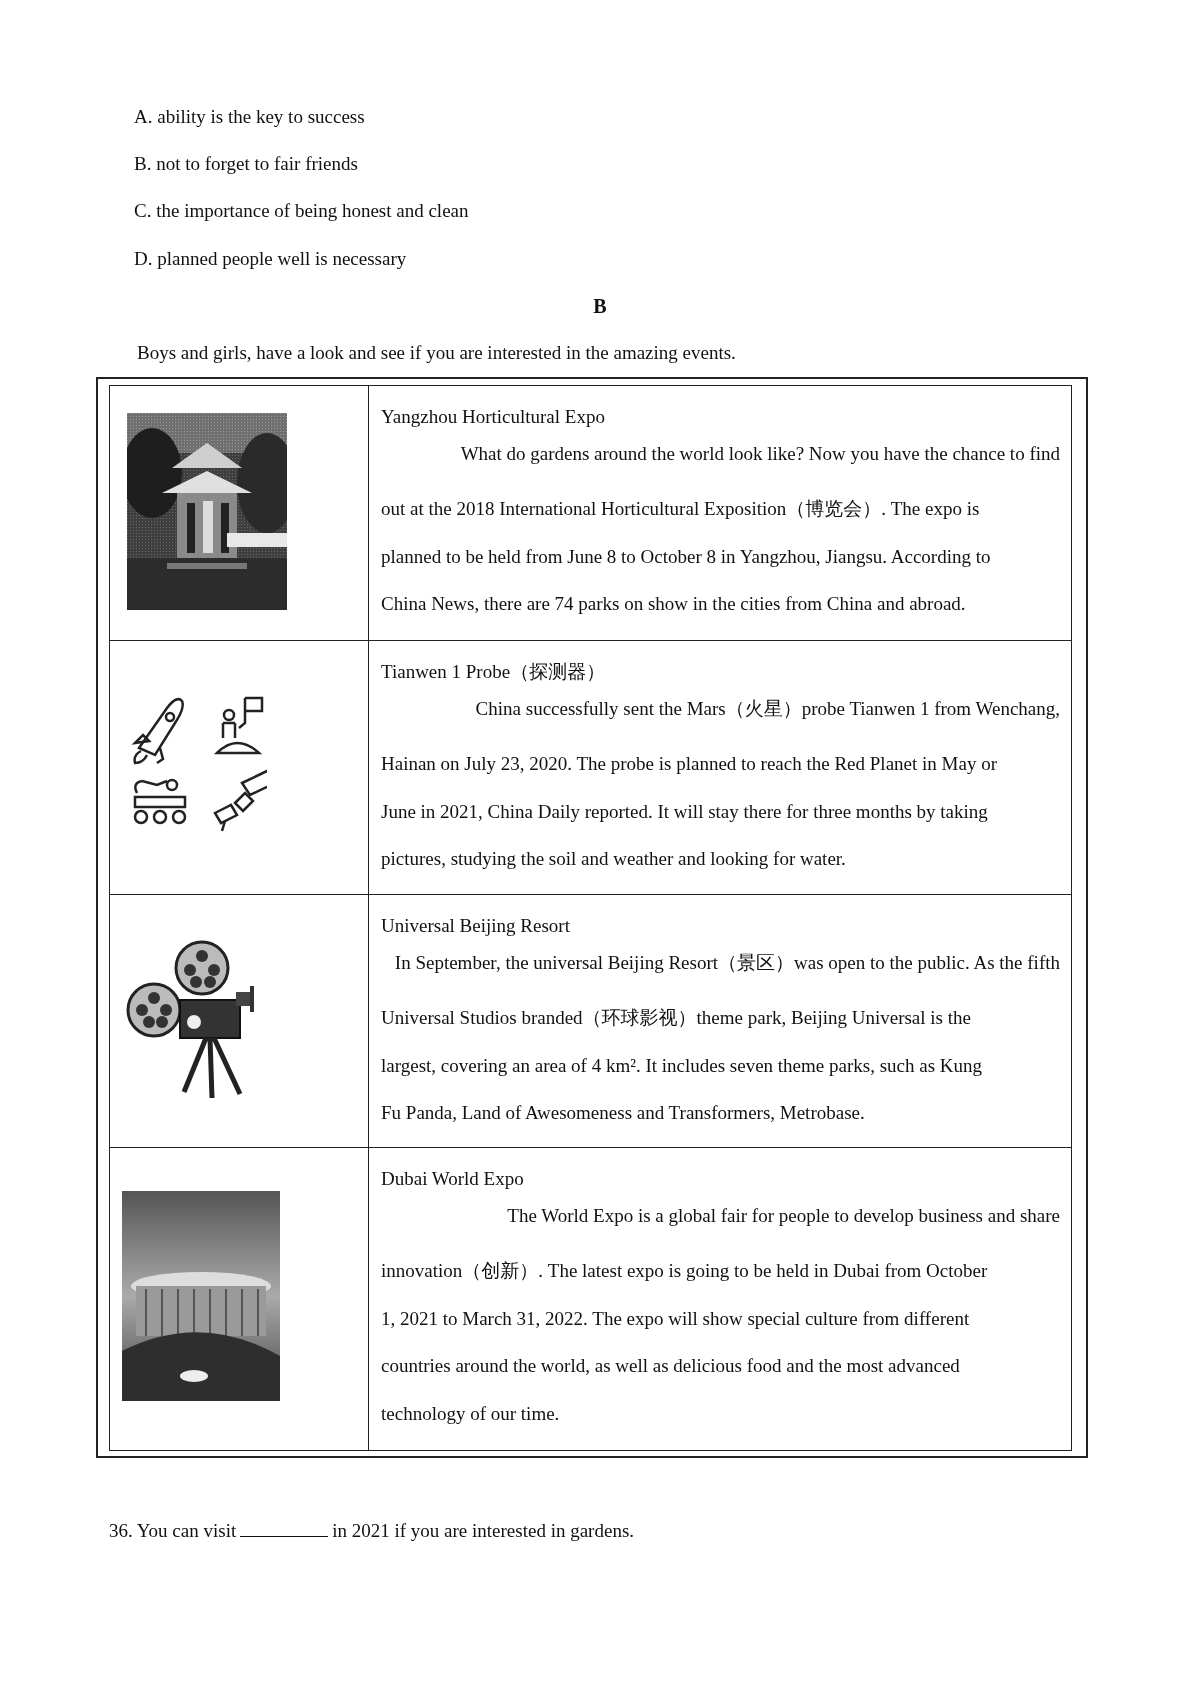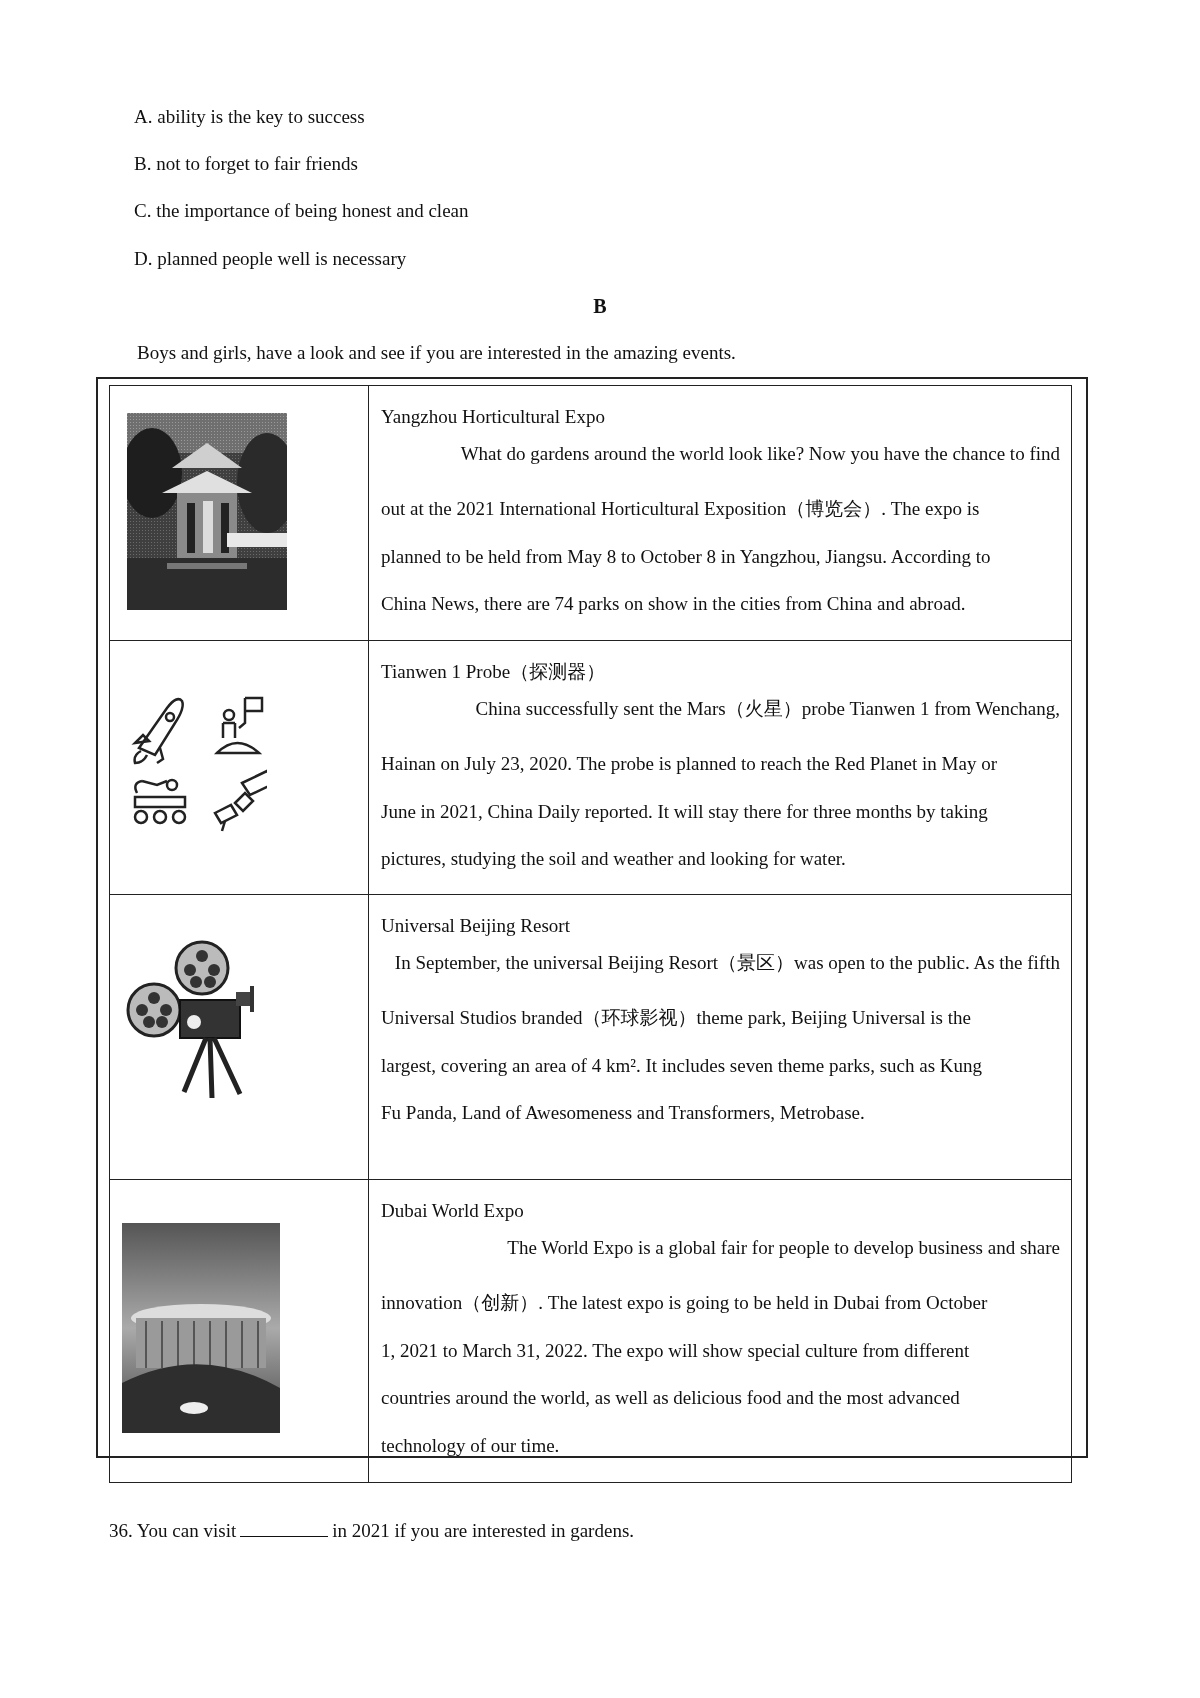--- a/index.html
+++ b/index.html
@@ -65,22 +65,22 @@
         <rect x="94" y="90" width="8" height="50" fill="#222"></rect>
         <rect x="100" y="120" width="60" height="14" fill="#e8e8e8"></rect>
         <rect x="0" y="145" width="160" height="52" fill="#2c2c2c"></rect>
         <rect x="40" y="150" width="80" height="6" fill="#777"></rect>
       </svg>
     </td>
     <td class="txt">
       <div class="ev-title">Yangzhou Horticultural Expo</div>
       <div class="ev-body">
         <div class="ev-line">What do gardens around the world look like? Now you have the chance to find</div>
-        <div class="ev-line">out at the 2021 International Horticultural Exposition（博览会）. The expo is</div>
-        <div class="ev-line">planned to be held from May 8 to October 8 in Yangzhou, Jiangsu. According to</div>
+        <div class="ev-line">out at the 2018 International Horticultural Exposition（博览会）. The expo is</div>
+        <div class="ev-line">planned to be held from June 8 to October 8 in Yangzhou, Jiangsu. According to</div>
         <div class="ev-line">China News, there are 74 parks on show in the cities from China and abroad.</div>
       </div>
     </td>
   </tr>
 
   <tr style="height:254px">
     <td class="pic">
       <svg class="photo" style="left:17px;top:52px" width="140" height="150" fill="none" stroke="#222" stroke-width="2.5">
         <g>
           <path d="M12,55 L40,15 Q50,2 55,8 Q58,15 48,30 L28,62 Z"></path>
@@ -115,21 +115,21 @@
       <div class="ev-title">Tianwen 1 Probe（探测器）</div>
       <div class="ev-body">
         <div class="ev-line">China successfully sent the Mars（火星）probe Tianwen 1 from Wenchang,</div>
         <div class="ev-line">Hainan on July 23, 2020. The probe is planned to reach the Red Planet in May or</div>
         <div class="ev-line">June in 2021, China Daily reported. It will stay there for three months by taking</div>
         <div class="ev-line">pictures, studying the soil and weather and looking for water.</div>
       </div>
     </td>
   </tr>
 
-  <tr style="height:285px">
+  <tr style="height:253px">
     <td class="pic">
       <svg class="photo" style="left:14px;top:45px" width="140" height="160">
         <circle cx="78" cy="28" r="26" fill="#bbb" stroke="#222" stroke-width="3"></circle>
         <circle cx="78" cy="16" r="6" fill="#333"></circle>
             <circle cx="90" cy="30" r="6" fill="#333"></circle>
         <circle cx="66" cy="30" r="6" fill="#333"></circle>
             <circle cx="72" cy="42" r="6" fill="#333"></circle>
             <circle cx="86" cy="42" r="6" fill="#333"></circle>
         <circle cx="30" cy="70" r="26" fill="#bbb" stroke="#222" stroke-width="3"></circle>
         <circle cx="30" cy="58" r="6" fill="#333"></circle>

